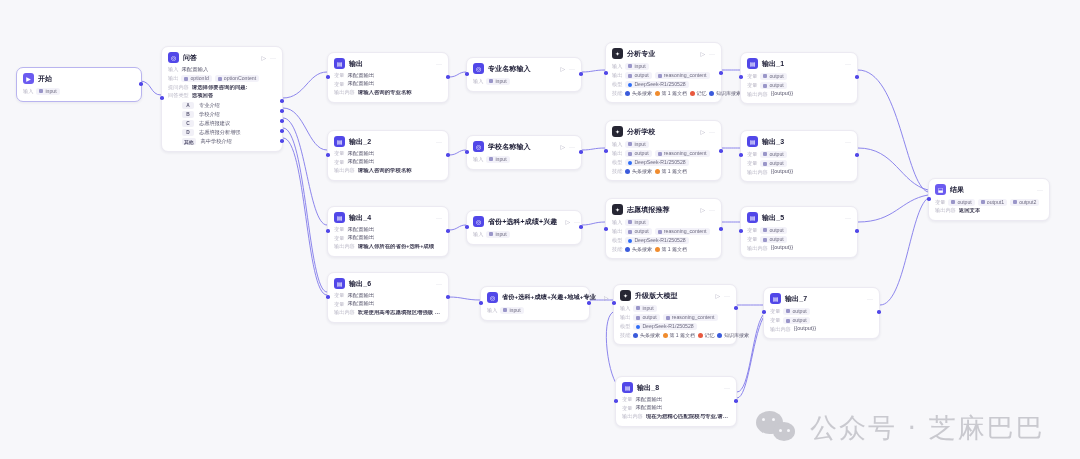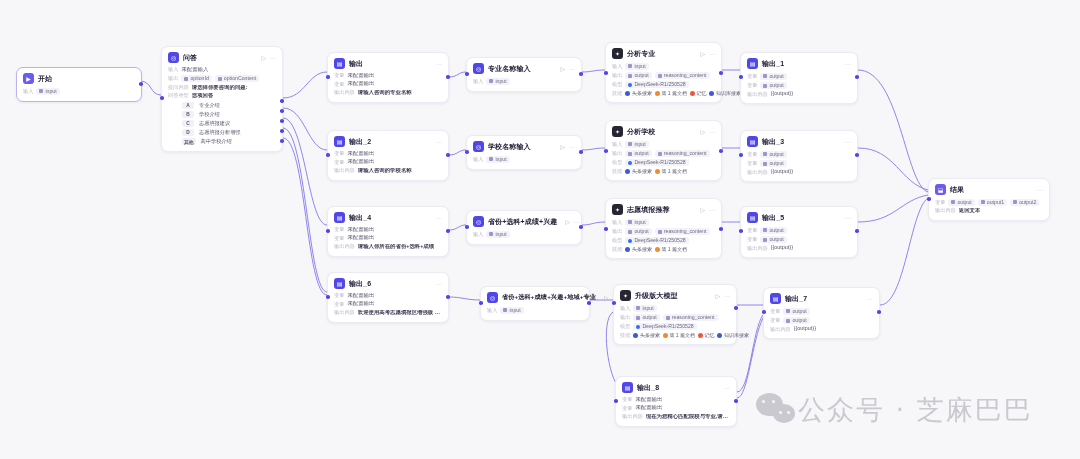--- a/index.html
+++ b/index.html
@@ -79,22 +79,22 @@
   
   .port {
     position: absolute; width: 3.6px; height: 3.6px; border-radius: 50%;
     background: #5147e8; z-index: 6;
   }
   .port.l { left: -2px; }
   .port.r { right: -2px; }
 
   
   #watermark {
-    position: absolute; left: 756px; top: 392px;
-    display: flex; align-items: center; 
+    position: absolute; left: 756px; top: 410px;
+    display: flex; align-items: center; gap: 12px;
     color: #c9c9cf; z-index: 2; user-select: none;
   }
   #wm-text { font-size: 27px; letter-spacing: 2px; font-family: "DejaVu Sans", sans-serif; }
   #wm-logo { width: 42px; height: 34px; position: relative; }
   #wm-logo .b1, #wm-logo .b2 { position: absolute; border-radius: 50%; background: #c9c9cf; }
   #wm-logo .b1 { width: 27px; height: 23px; left: 0; top: 0; }
   #wm-logo .b2 { width: 22px; height: 19px; left: 17px; top: 11px; }
   #wm-logo .e { position: absolute; width: 3px; height: 3px; border-radius: 50%; background: #f7f7fa; }
 </style>
 </head>

